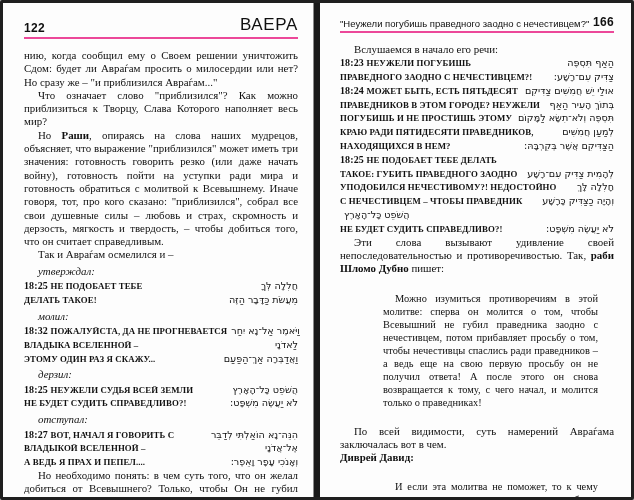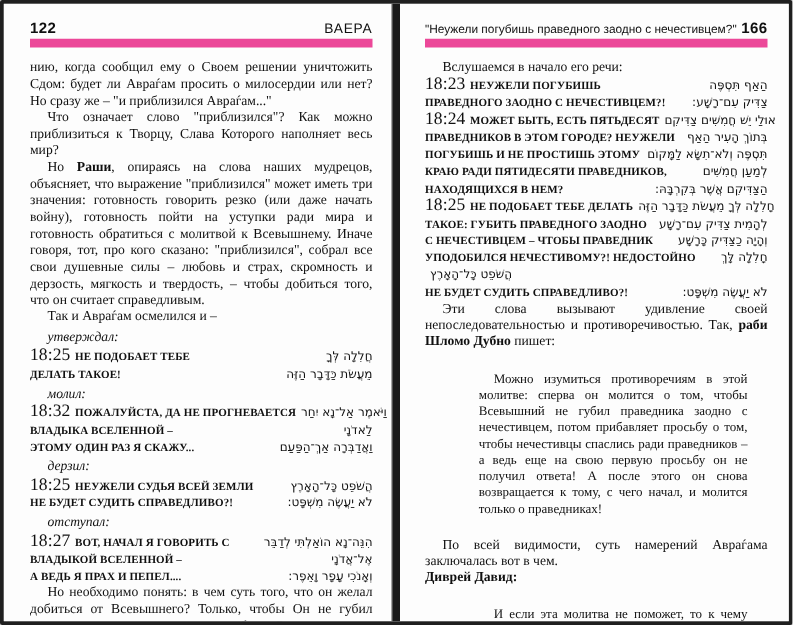--- a/index.html
+++ b/index.html
@@ -9,34 +9,34 @@
     display:flex;overflow:hidden;
     font-family:"Liberation Serif",serif;color:#101010;
   }
   .page{flex:1 1 0;box-sizing:border-box;overflow:hidden;background:#fdfdfd;}
   .page.left{padding:12px 16px 6px 21px;}
   .page.right{padding:12px 17px 6px 20px;}
   .seam{flex:0 0 6px;background:#191919;box-shadow:-1px 0 0 #8a8a8a,1px 0 0 #8a8a8a;}
 
   .pheader{
     display:flex;justify-content:space-between;align-items:flex-end;
-    border-bottom:7px solid #ec4899;padding-bottom:2px;
+    border-bottom:2px solid #ec4899;padding-bottom:2px;
     font-family:"Liberation Sans",sans-serif;
   }
   .pnum{font-weight:bold;font-size:12px;letter-spacing:.3px;}
-  .ptitle{font-size:11px;letter-spacing:.6px;}
+  .ptitle{font-size:17px;letter-spacing:.6px;}
   .ptitle.small{font-size:9.5px;letter-spacing:0;}
 
   .body{margin-top:10px;font-size:10.9px;line-height:13.3px;text-align:justify;}
   .body p{margin:0;text-indent:14px;}
   .body p.noindent{text-indent:0;}
 
   .vlabel{text-indent:14px;margin-top:3px;margin-bottom:1px;font-style:italic;}
   .vrow{display:flex;justify-content:space-between;align-items:baseline;height:13.8px;position:relative;}
-  .vref{font-weight:normal;font-size:14px;white-space:pre;}
+  .vref{font-weight:bold;font-size:10px;white-space:pre;}
   .vru{font-weight:bold;font-size:8.8px;letter-spacing:.1px;white-space:nowrap;}
   .vhe{font-family:"DejaVu Sans",sans-serif;font-size:9.6px;direction:rtl;unicode-bidi:isolate;white-space:nowrap;margin-left:4px;}
 
   .quote{margin-left:27px;font-size:10.4px;line-height:13px;}
   .quote p{text-indent:12px;margin:16px;}
   .srclabel{font-weight:bold;text-indent:0 !important;}
   b{font-weight:bold;}
 </style>
 </head>
 <body>
@@ -139,33 +139,32 @@
       <div class="vrow">
         <span class="vru"><span class="vref"></span><span>КРАЮ РАДИ ПЯТИДЕСЯТИ ПРАВЕДНИКОВ,</span></span>
         <span class="vhe">לְמַעַן חֲמִשִּׁים</span>
       </div>
       <div class="vrow">
         <span class="vru"><span class="vref"></span><span>НАХОДЯЩИХСЯ В НЕМ?</span></span>
         <span class="vhe">הַצַּדִּיקִם אֲשֶׁר בְּקִרְבָּהּ:</span>
       </div>
       <div class="vrow">
         <span class="vru"><span class="vref">18:25 </span><span>НЕ ПОДОБАЕТ ТЕБЕ ДЕЛАТЬ</span></span>
-        <span class="vhe">חָלִלָה לְּךָ מֵעֲשֹׂת כַּדָּבָר הַזֶּה</span>
       </div>
       <div class="vrow">
         <span class="vru"><span class="vref"></span><span>ТАКОЕ: ГУБИТЬ ПРАВЕДНОГО ЗАОДНО</span></span>
         <span class="vhe">לְהָמִית צַדִּיק עִם־רָשָׁע</span>
       </div>
       <div class="vrow">
+        <span class="vru"><span class="vref"></span><span>УПОДОБИЛСЯ НЕЧЕСТИВОМУ?! НЕДОСТОЙНО</span></span>
+        <span class="vhe">חָלִלָה לָּךְ</span>
+      </div>
+      <div class="vrow">
         <span class="vru"><span class="vref"></span><span>С НЕЧЕСТИВЦЕМ – ЧТОБЫ ПРАВЕДНИК</span></span>
         <span class="vhe">וְהָיָה כַצַּדִּיק כָּרָשָׁע</span>
-      </div>
-      <div class="vrow">
-        <span class="vru"><span class="vref"></span><span>УПОДОБИЛСЯ НЕЧЕСТИВОМУ?! НЕДОСТОЙНО</span></span>
-        <span class="vhe">חָלִלָה לָּךְ</span>
       </div>
       <div class="vrow">
         <span class="vhe">הֲשֹׁפֵט כָּל־הָאָרֶץ</span>
       </div>
       <div class="vrow">
         <span class="vru"><span class="vref"></span><span>НЕ БУДЕТ СУДИТЬ СПРАВЕДЛИВО?!</span></span>
         <span class="vhe">לֹא יַעֲשֶׂה מִשְׁפָּט:</span>
       </div>
 
       <p><span>Эти слова вызывают удивление своей непоследовательностью и противоречивостью. Так, </span><b>раби Шломо Дубно</b><span> пишет:</span></p>

